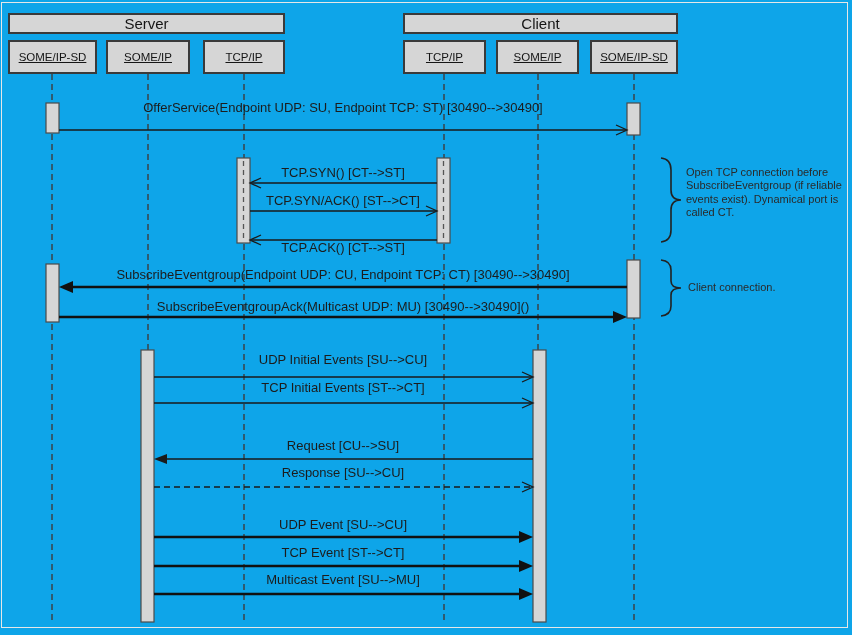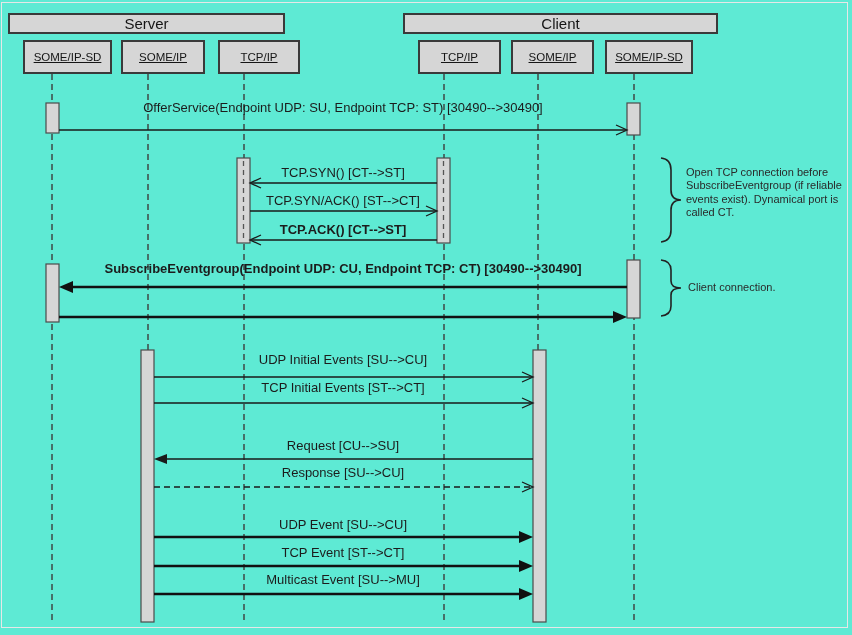--- a/index.html
+++ b/index.html
@@ -1,23 +1,23 @@
 <!DOCTYPE html>
 <html><head>
 <meta charset="utf-8">
 <style>
   html,body{margin:0;padding:0;background:#ffffff;}
   body{font-family:"Liberation Sans", sans-serif; color:#1f1f1f;}
-  #canvas{position:relative;width:852px;height:635px;background:#5eead4;overflow:hidden;}
+  #canvas{position:relative;width:852px;height:635px;background:#0ea5e9;overflow:hidden;}
   .frame{position:absolute;left:1px;top:2px;width:845px;height:624px;border:1px solid #e7e7e7;pointer-events:none;}
   svg{position:absolute;left:0;top:0;}
   .hdr{position:absolute;height:21px;background:#d6d6d6;border:2px solid #3a3a3a;box-sizing:border-box;
        display:flex;align-items:center;justify-content:center;font-size:15px;color:#151515;}
   .lbox{position:absolute;top:40px;height:34px;background:#d6d6d6;border:2px solid #3a3a3a;box-sizing:border-box;
-       display:flex;align-items:center;justify-content:center;font-size:11.5px;color:#151515;margin-left:15px;}
+       display:flex;align-items:center;justify-content:center;font-size:11.5px;color:#151515;}
   .lbox span{text-decoration:underline;}
   .msg{position:absolute;font-size:13px;white-space:nowrap;transform:translateX(-50%);color:#1c1c1c;}
   .note{position:absolute;font-size:11px;line-height:1.22;color:#2a2a2a;}
 </style>
 </head>
 <body>
 
 <div id="canvas">
 
   <svg width="852" height="635" viewBox="0 0 852 635">
@@ -90,21 +90,21 @@
 
     <g stroke="#222222" stroke-width="1.6" fill="none">
       <path d="M 661,158 Q 671,159 671,170 L 671,190 Q 671,200 681,200 Q 671,200 671,210 L 671,230 Q 671,241 661,242"></path>
       <path d="M 661,260 Q 671,261 671,270 L 671,281 Q 671,288 681,288 Q 671,288 671,295 L 671,306 Q 671,315 661,316"></path>
     </g>
   </svg>
 
   <div class="hdr" style="left:8px;top:13px;width:277px;">
     <span>Server</span>
   </div>
-  <div class="hdr" style="left:403px;top:13px;width:315px;">
+  <div class="hdr" style="left:403px;top:13px;width:275px;">
     <span>Client</span>
   </div>
 
   <div class="lbox" style="left:8px;width:89px;">
     <span>SOME/IP-SD</span>
   </div>
   <div class="lbox" style="left:106px;width:84px;">
     <span>SOME/IP</span>
   </div>
   <div class="lbox" style="left:203px;width:82px;">
@@ -116,22 +116,23 @@
   <div class="lbox" style="left:496px;width:83px;">
     <span>SOME/IP</span>
   </div>
   <div class="lbox" style="left:590px;width:88px;">
     <span>SOME/IP-SD</span>
   </div>
 
   <div class="msg" style="left:343px;top:100px;">OfferService(Endpoint UDP: SU, Endpoint TCP: ST) [30490--&gt;30490]</div>
   <div class="msg" style="left:343px;top:165px;">TCP.SYN() [CT--&gt;ST]</div>
   <div class="msg" style="left:343px;top:193px;">TCP.SYN/ACK() [ST--&gt;CT]</div>
-  <div class="msg" style="left:343px;top:222px;font-weight:bold;">TCP.ACK() [CT--&gt;ST]</div>
-  <div class="msg" style="left:343px;top:261px;font-weight:bold;">SubscribeEventgroup(Endpoint UDP: CU, Endpoint TCP: CT) [30490--&gt;30490]</div>
+  <div class="msg" style="left:343px;top:240px;">TCP.ACK() [CT--&gt;ST]</div>
+  <div class="msg" style="left:343px;top:267px;">SubscribeEventgroup(Endpoint UDP: CU, Endpoint TCP: CT) [30490--&gt;30490]</div>
+  <div class="msg" style="left:343px;top:299px;">SubscribeEventgroupAck(Multicast UDP: MU) [30490--&gt;30490]()</div>
   <div class="msg" style="left:343px;top:352px;text-align:right;">UDP Initial Events [SU--&gt;CU]</div>
   <div class="msg" style="left:343px;top:380px;">TCP Initial Events [ST--&gt;CT]</div>
   <div class="msg" style="left:343px;top:438px;">Request [CU--&gt;SU]</div>
   <div class="msg" style="left:343px;top:465px;">Response [SU--&gt;CU]</div>
   <div class="msg" style="left:343px;top:517px;">UDP Event [SU--&gt;CU]</div>
   <div class="msg" style="left:343px;top:545px;">TCP Event [ST--&gt;CT]</div>
   <div class="msg" style="left:343px;top:572px;">Multicast Event [SU--&gt;MU]</div>
 
   <div class="note" style="left:686px;top:166px;width:172px;">Open TCP connection before SubscribeEventgroup (if reliable events exist). Dynamical port is called CT.</div>
   <div class="note" style="left:688px;top:281px;width:160px;">Client connection.</div>

